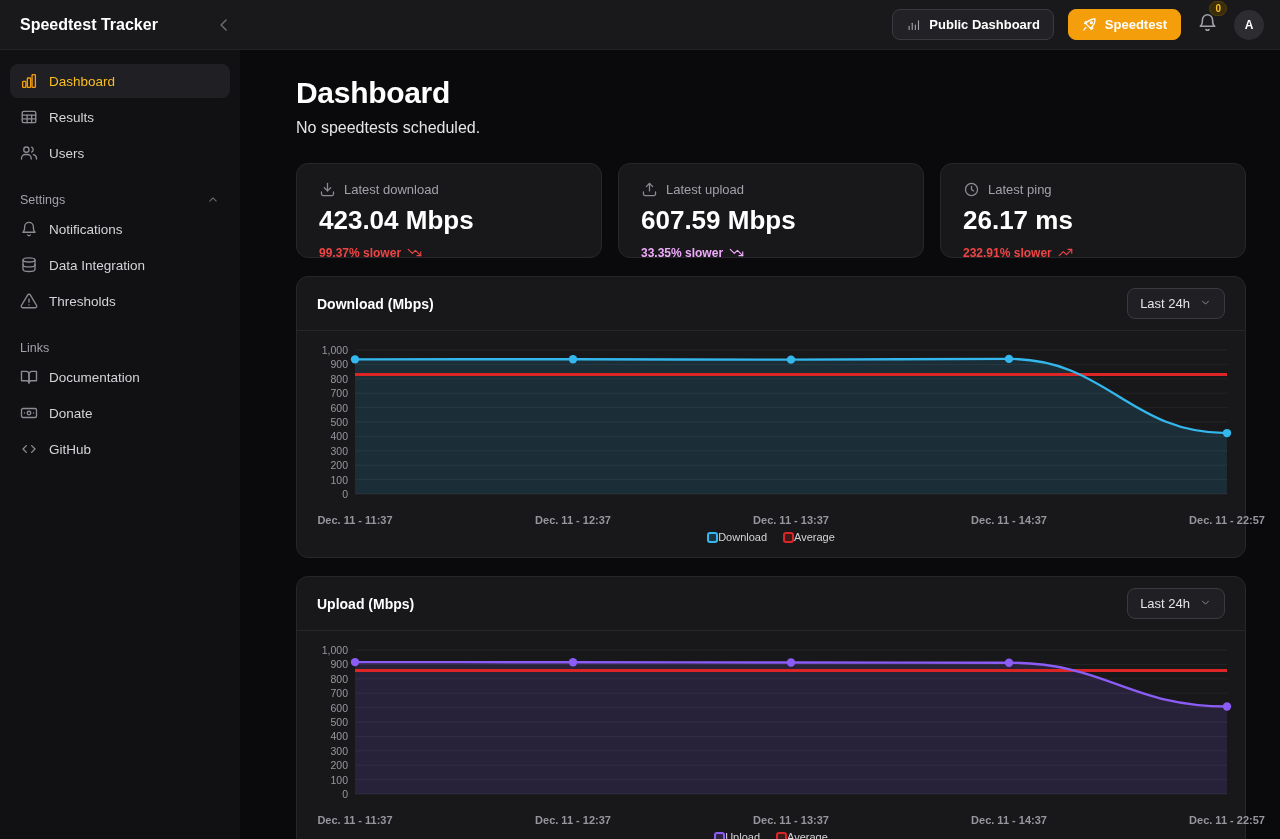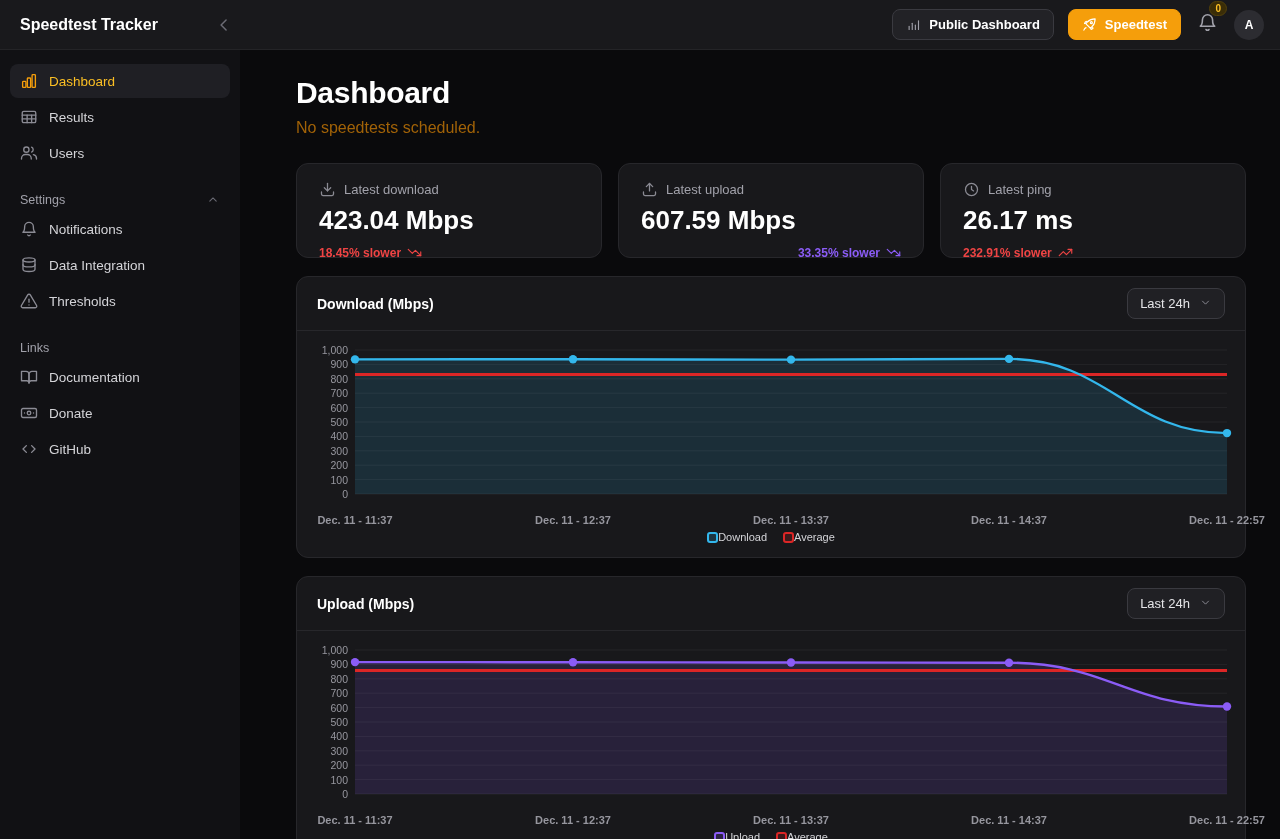--- a/index.html
+++ b/index.html
@@ -43,21 +43,21 @@
     border-radius:8px; font-size:13.5px; font-weight:500; color:#d4d4d8; cursor:pointer; }
   .nav-item .icon { color:#8b8b94; }
   .nav-item.active { background:#1f1f24; color:#fbbf24; }
   .nav-item.active .icon { color:#f59e0b; }
   .section-header { display:flex; align-items:center; justify-content:space-between;
     padding:7px 10px 5px; margin-top:16px; font-size:12.5px; font-weight:500; color:#a1a1aa; }
   .section-header .icon { color:#6b6b74; }
 
   
   .page-title { font-size:30px; font-weight:700; margin:0 0 9px; letter-spacing:-.3px; color:#fff; }
-  .page-sub { font-size:16px; color:#a16207; margin:0 0 26px; }
+  .page-sub { font-size:16px; color:#e5e5e5; margin:0 0 26px; }
   .stats-row { display:flex; gap:16px; margin-bottom:18px; }
   .stat-card { flex:1; height:95px; background:#18181b; border:1px solid #27272b;
     border-radius:12px; padding:17px 22px; }
   .stat-head { display:flex; align-items:center; gap:8px; font-size:13px; color:#a1a1aa; }
   .stat-head .icon { color:#8b8b94; }
   .stat-value { font-size:26px; font-weight:700; color:#fff; margin-top:7px; }
   .stat-change { display:flex; align-items:center; gap:6px; font-size:12px; font-weight:700;
     color:#ef4444; margin-top:9px; }
 
   
@@ -247,42 +247,42 @@
               <svg viewBox="0 0 24 24" fill="none" stroke="currentColor" stroke-width="1.8" stroke-linecap="round" stroke-linejoin="round" width="17" height="17">
                 <path d="M3.5 15.5v3a2 2 0 0 0 2 2h13a2 2 0 0 0 2-2v-3"></path>
                 <polyline points="7.5 9.5 12 14 16.5 9.5"></polyline>
                 <path d="M12 14V3.5"></path>
               </svg>
             </span>
             <span>Latest download</span>
           </div>
           <div class="stat-value">423.04 Mbps</div>
           <div class="stat-change" style="color: rgb(239, 68, 68);">
-            <span>18.45% slower</span>
+            <span>99.37% slower</span>
             <span class="icon">
               <svg viewBox="0 0 24 24" fill="none" stroke="currentColor" stroke-width="1.8" stroke-linecap="round" stroke-linejoin="round" width="15" height="15">
                 <path d="M2 7l6.5 6.5 5-5L22 17"></path>
                 <polyline points="16 17 22 17 22 11"></polyline>
               </svg>
             </span>
           </div>
         </div>
         <div class="stat-card">
           <div class="stat-head">
             <span class="icon">
               <svg viewBox="0 0 24 24" fill="none" stroke="currentColor" stroke-width="1.8" stroke-linecap="round" stroke-linejoin="round" width="17" height="17">
                 <path d="M3.5 15.5v3a2 2 0 0 0 2 2h13a2 2 0 0 0 2-2v-3"></path>
                 <polyline points="7.5 8 12 3.5 16.5 8"></polyline>
                 <path d="M12 3.5V14"></path>
               </svg>
             </span>
             <span>Latest upload</span>
           </div>
           <div class="stat-value">607.59 Mbps</div>
-          <div class="stat-change" style="color: #8b5cf6; justify-content: flex-end;">
+          <div class="stat-change" style="color: #f0abfc;">
             <span>33.35% slower</span>
             <span class="icon">
               <svg viewBox="0 0 24 24" fill="none" stroke="currentColor" stroke-width="1.8" stroke-linecap="round" stroke-linejoin="round" width="15" height="15">
                 <path d="M2 7l6.5 6.5 5-5L22 17"></path>
                 <polyline points="16 17 22 17 22 11"></polyline>
               </svg>
             </span>
           </div>
         </div>
         <div class="stat-card">

